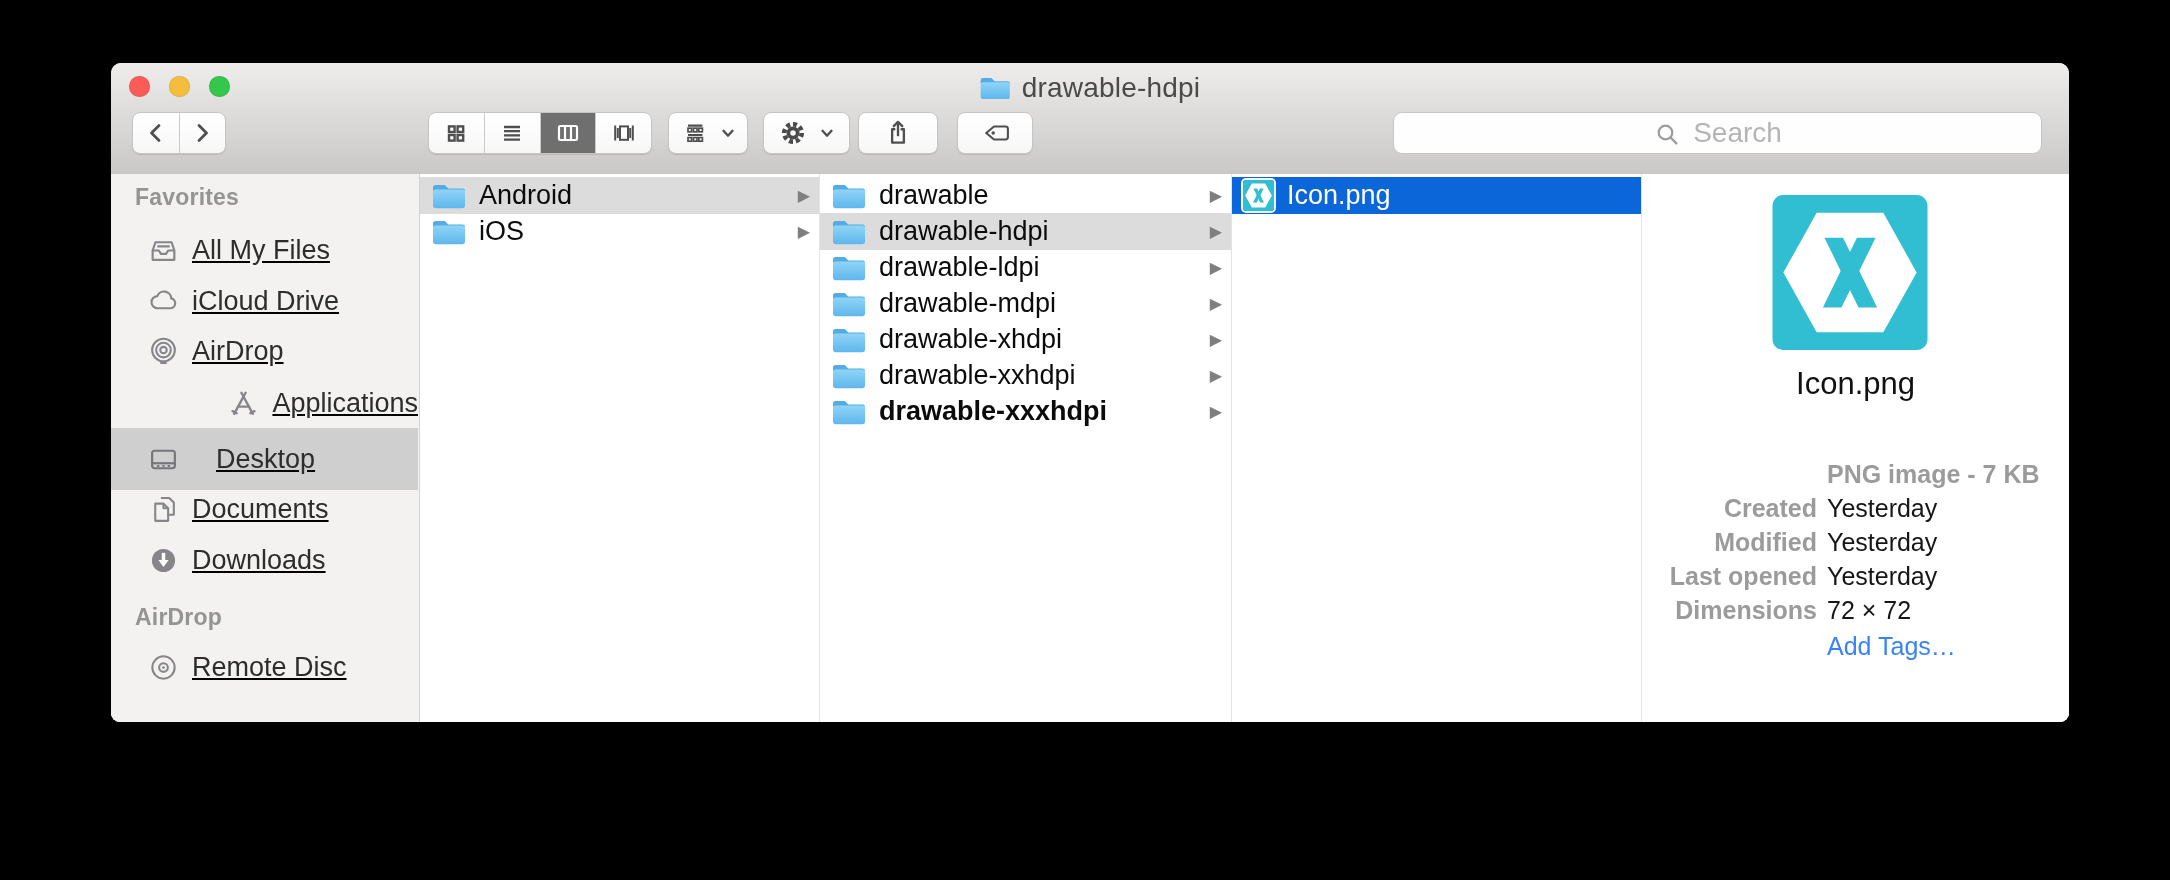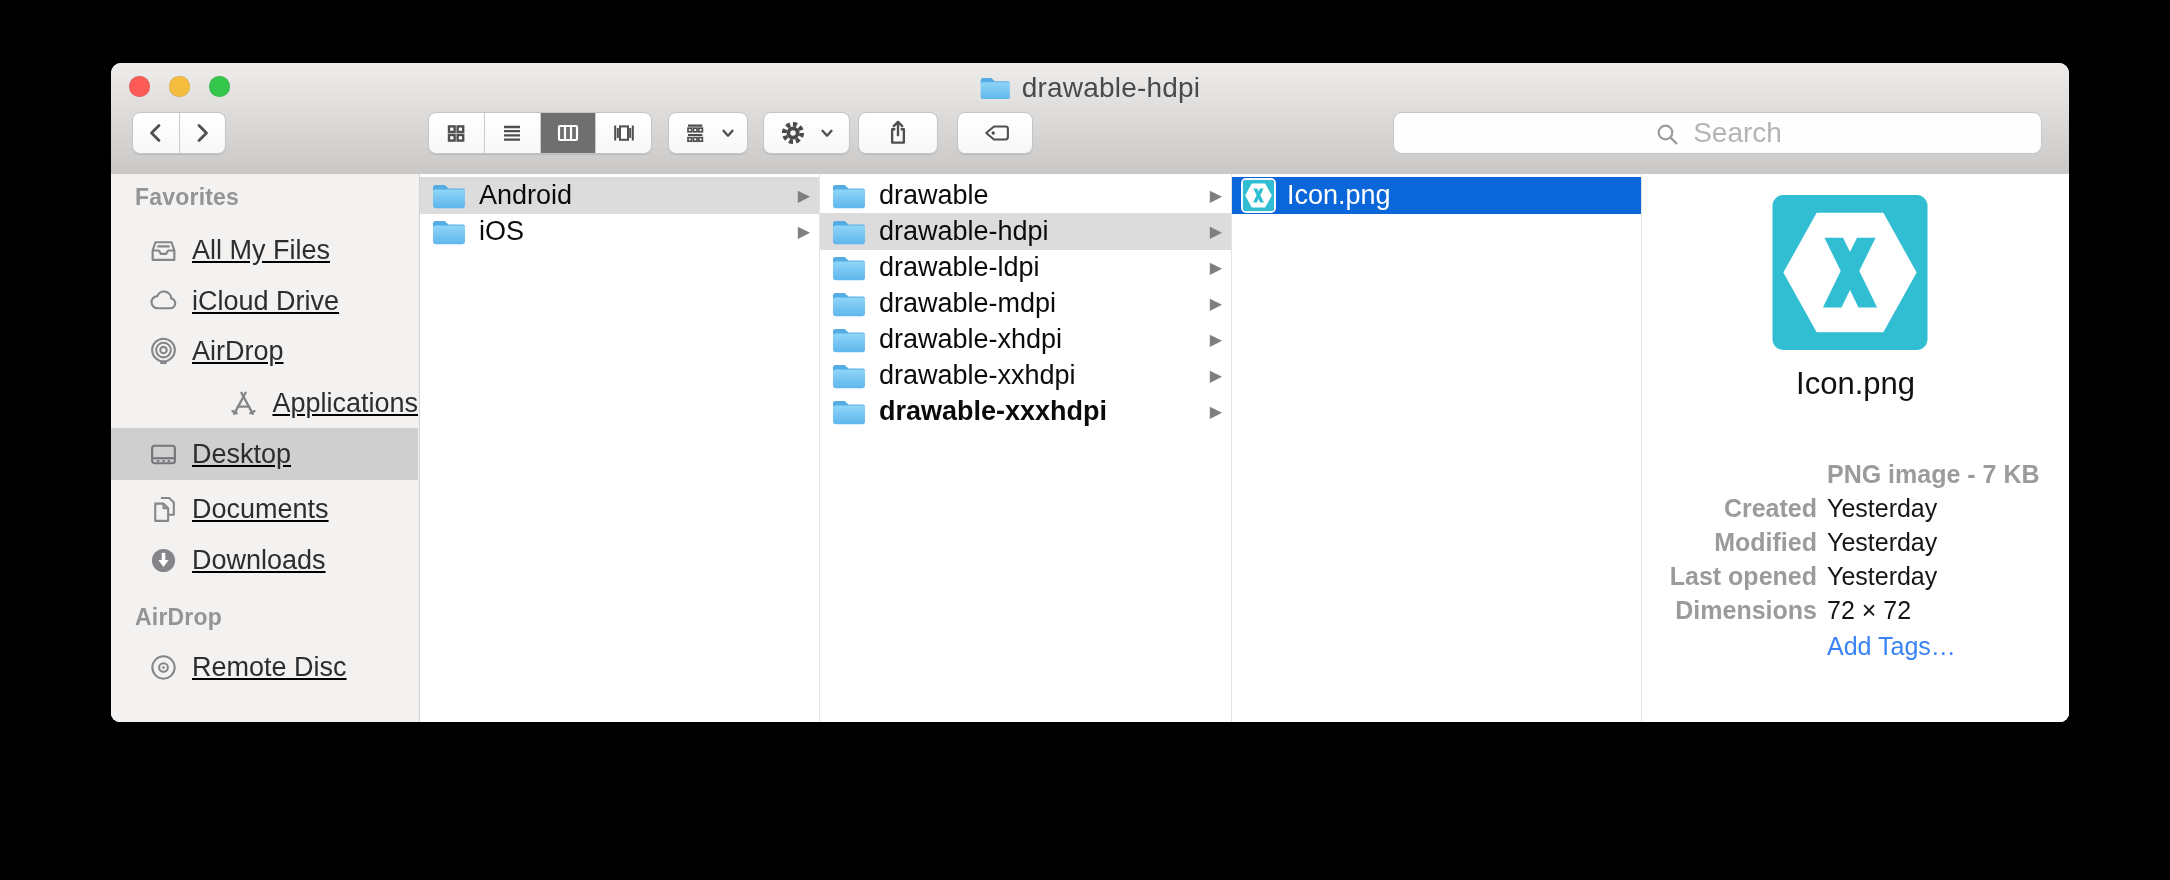--- a/index.html
+++ b/index.html
@@ -50,21 +50,21 @@
   .search-field input::placeholder{color:#b5b4b4;}
 
   
   .content{position:absolute;left:0;top:111px;right:0;bottom:0;background:#fff;}
 
   .sidebar{position:absolute;left:0;top:0;bottom:0;width:309px;background:#f3f2f1;
     border-right:1px solid #d5d3d2;box-sizing:border-box;}
   .side-header{position:absolute;left:24px;height:28px;line-height:28px;
     font-size:23px;font-weight:700;color:#949494;letter-spacing:.2px;}
   .side-item{position:absolute;left:0;right:1px;height:44px;display:flex;align-items:center;text-decoration:underline;}
-  .side-item.sel{background:var(--sidebar-selection,#cfcfcf);height:52px;}
+  .side-item.sel{background:var(--sidebar-selection,#cfcfcf);height:62px;gap:24px;}
   .side-item .side-icon{margin-left:37px;width:31px;height:31px;flex:0 0 auto;}
   .side-item span{margin-left:13px;font-size:27px;color:#2d2d2d;}
 
   .col{position:absolute;top:0;bottom:0;background:#fff;border-right:1px solid #e4e4e4;box-sizing:border-box;}
   .col1{left:309px;width:400px;}
   .col2{left:709px;width:412px;}
   .col3{left:1121px;width:410px;}
 
   .row{position:absolute;left:0;right:0;height:37px;display:flex;align-items:center;}
   .row .row-folder{margin-left:12px;width:34px;height:28px;flex:0 0 auto;}

